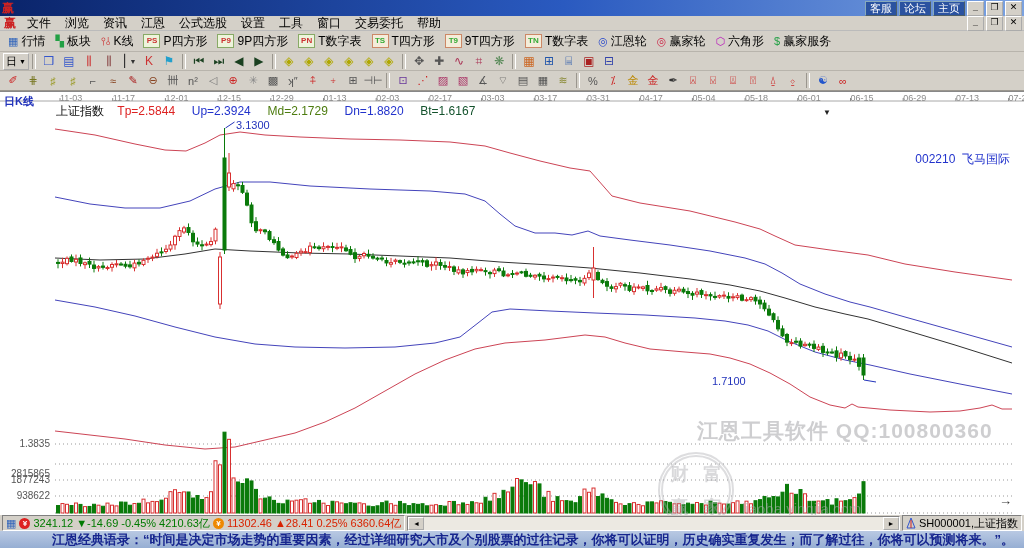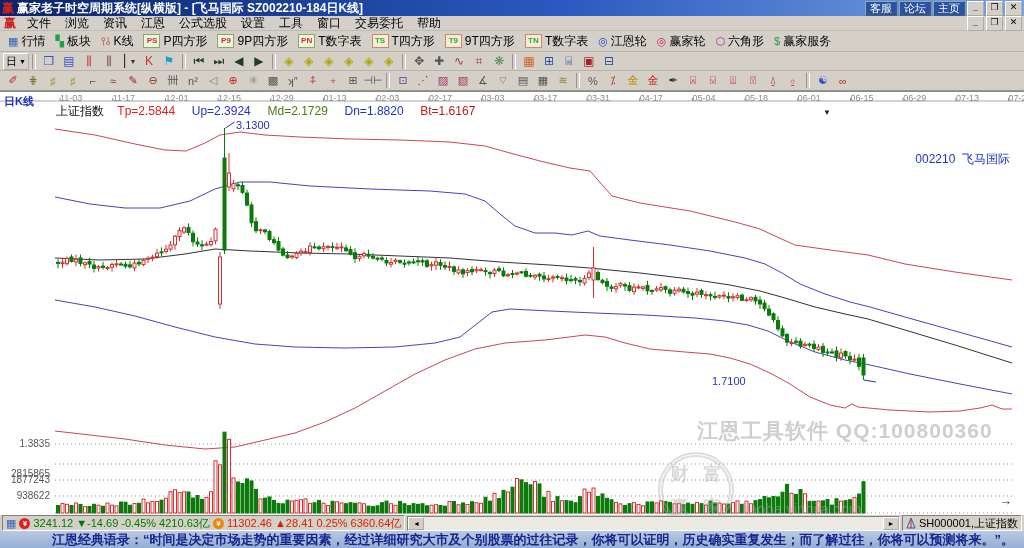--- a/index.html
+++ b/index.html
@@ -46,21 +46,20 @@
   
   #quotebar{top:531px;height:17px;background:linear-gradient(#b9c9e3,#96aed3);color:#16258e;font-weight:bold;font-size:13px;line-height:17px;padding-left:52px;overflow:hidden;white-space:nowrap;}
 </style>
 </head>
 <body>
 
 <div id="app">
 
   <div class="row" id="titlebar">
     <span class="redwin">赢</span>
-    <span class="ttext">赢家老子时空周期系统[纵横版] - [飞马国际  SZ002210-184日K线]</span>
     <span class="tb-links">
       <span id="tlinks" style="display: flex; gap: 2px;">
           <span class="tlink">客服</span>
           <span class="tlink">论坛</span>
           <span class="tlink">主页</span>
         </span>
       <span class="winbtn">_</span>
       <span class="winbtn">❐</span>
       <span class="winbtn">✕</span>
     </span>
@@ -808,21 +807,21 @@
 
     <span class="abs bluelab" style="left:4px;top:2px;font-weight:bold;">日K线</span>
     <span id="datelabels"><span class="abs datelab" style="left: 60px; top: 1px;">11-03</span><span class="abs datelab" style="left: 112.7px; top: 1px;">11-17</span><span class="abs datelab" style="left: 165.4px; top: 1px;">12-01</span><span class="abs datelab" style="left: 218.1px; top: 1px;">12-15</span><span class="abs datelab" style="left: 270.8px; top: 1px;">12-29</span><span class="abs datelab" style="left: 323.5px; top: 1px;">01-13</span><span class="abs datelab" style="left: 376.2px; top: 1px;">02-03</span><span class="abs datelab" style="left: 428.9px; top: 1px;">02-17</span><span class="abs datelab" style="left: 481.6px; top: 1px;">03-03</span><span class="abs datelab" style="left: 534.3px; top: 1px;">03-17</span><span class="abs datelab" style="left: 587px; top: 1px;">03-31</span><span class="abs datelab" style="left: 639.7px; top: 1px;">04-17</span><span class="abs datelab" style="left: 692.4px; top: 1px;">05-04</span><span class="abs datelab" style="left: 745.1px; top: 1px;">05-18</span><span class="abs datelab" style="left: 797.8px; top: 1px;">06-01</span><span class="abs datelab" style="left: 850.5px; top: 1px;">06-15</span><span class="abs datelab" style="left: 903.2px; top: 1px;">06-29</span><span class="abs datelab" style="left: 955.9px; top: 1px;">07-13</span><span class="abs datelab" style="left: 1008.6px; top: 1px;">07-27</span></span>
 
     <span class="abs" style="left:56px;top:11px;">
       <span style="color:#111;">上证指数</span>&nbsp;&nbsp;&nbsp;
       <span style="color:#d22;">Tp=2.5844</span>&nbsp;&nbsp;&nbsp;&nbsp;
       <span style="color:#2233cc;">Up=2.3924</span>&nbsp;&nbsp;&nbsp;&nbsp;
       <span style="color:#4d7c0f;">Md=2.1729</span>&nbsp;&nbsp;&nbsp;&nbsp;
       <span style="color:#2233cc;">Dn=1.8820</span>&nbsp;&nbsp;&nbsp;&nbsp;
-      <span style="color:#b91c1c;">Bt=1.6167</span>
+      <span style="color:#14532d;">Bt=1.6167</span>
     </span>
 
     <span class="abs" style="right:14px;top:11px;color:#2233cc;font-size:12px;margin-top:48px;">
       <span>002210</span>&nbsp;
       <span>飞马国际</span>
     </span>
 
     <span class="abs bluelab" style="left:236px;top:27px;">3.1300</span>
     <span class="abs bluelab" style="left:712px;top:283px;">1.7100</span>
     <span class="abs" style="left:823px;top:16px;font-size:8px;color:#222;">▼</span>

